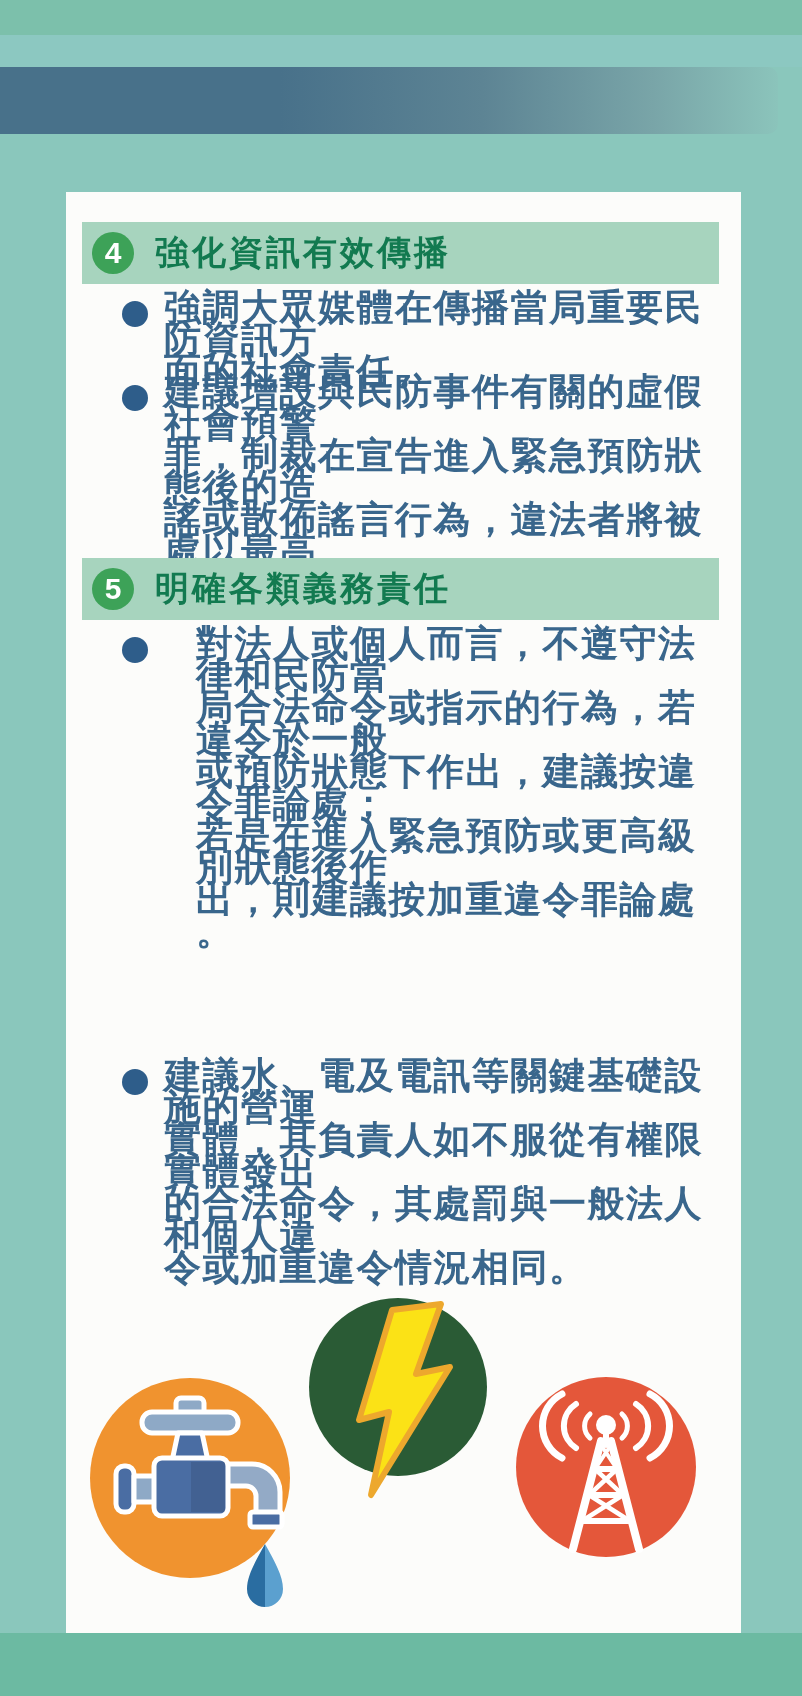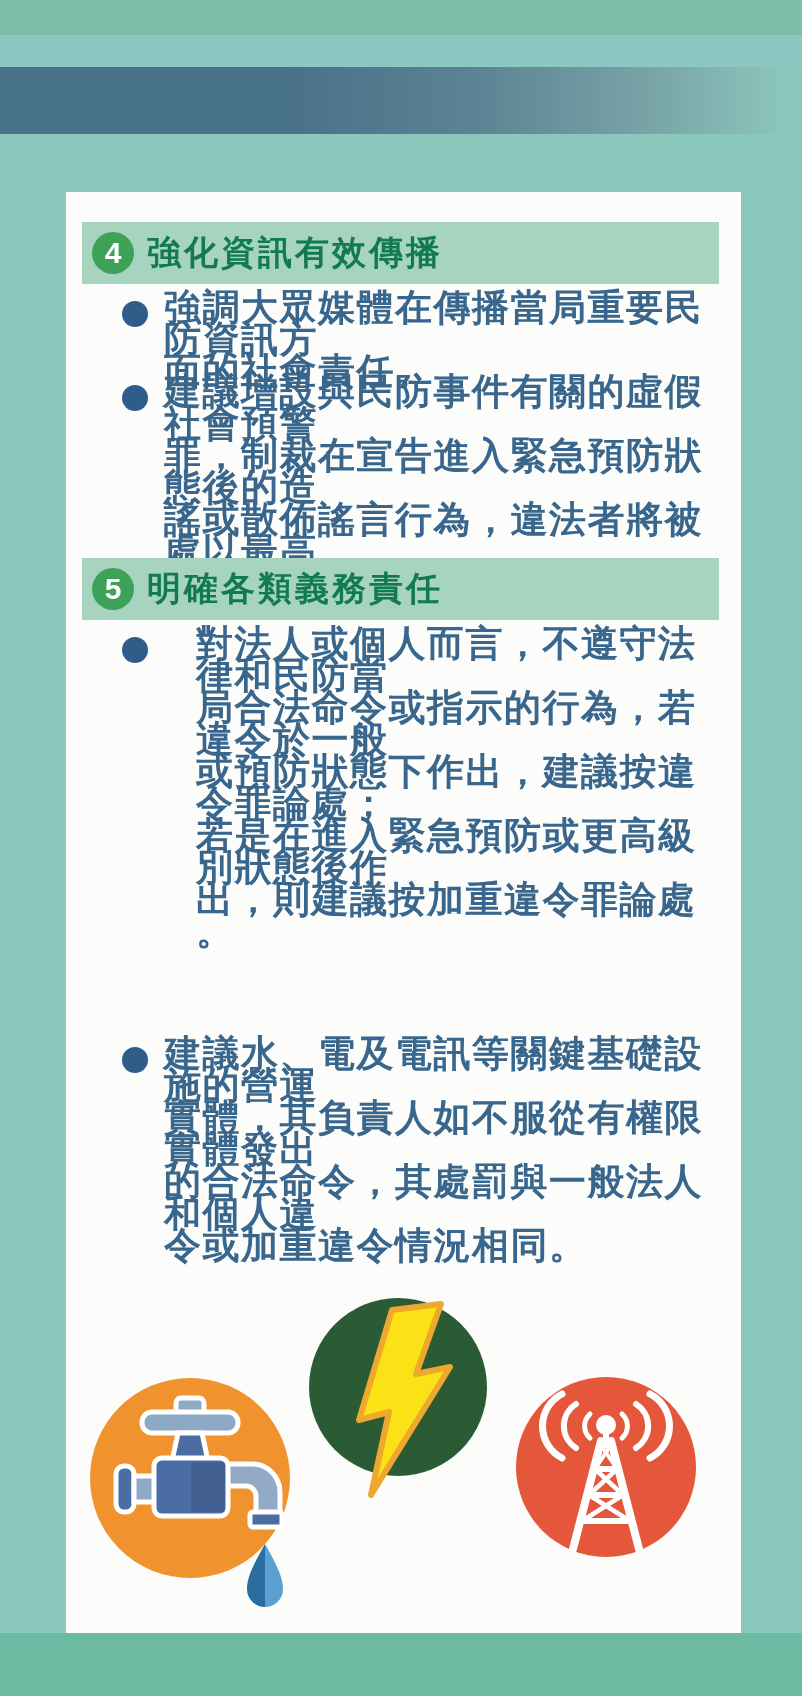--- a/index.html
+++ b/index.html
@@ -17,32 +17,32 @@
   
   .card{position:absolute;left:66px;top:192px;width:675px;height:1441px;background:#fcfcfa;}
 
   
   .band{position:absolute;left:16px;width:637px;height:62px;background:#a7d4be;
     display:flex;align-items:center;gap:13px;padding-left:10px;box-sizing:border-box;}
   .band-4{top:30px;}
   .band-5{top:366px;}
   .badge{width:42px;height:42px;border-radius:50%;background:#3da258;color:#ffffff;
     font-size:30px;font-weight:bold;display:flex;align-items:center;justify-content:center;flex:none;}
-  .band-title{font-size:34px;font-weight:bold;color:#127a50;letter-spacing:3px;white-space:nowrap;}
+  .band-title{font-size:34px;font-weight:bold;color:#127a50;letter-spacing:3px;white-space:nowrap;margin-left:8px;}
 
   
   .bullet{position:absolute;left:56px;width:596px;display:flex;gap:16px;}
   .dot{width:26px;height:26px;border-radius:50%;background:#2e5d8a;flex:none;margin-top:9px;}
   .btext{font-size:37px;font-weight:bold;color:#39668c;line-height:32px;
     white-space:pre-line;letter-spacing:1.5px;}
   .b-4-0{top:100px;}
   .b-4-1{top:184px;}
   .b-5-0{top:436px;gap:48px;}
   .b-5-1{top:658px;}
-  .b-5-2{top:846px;}
+  .b-5-2{top:868px;}
 
   
   .icon{position:absolute;}
   .icon-water{left:24px;top:1186px;}
   .icon-power{left:243px;top:1106px;}
   .icon-telecom{left:450px;top:1185px;}
 </style>
 </head>
 <body>
 

